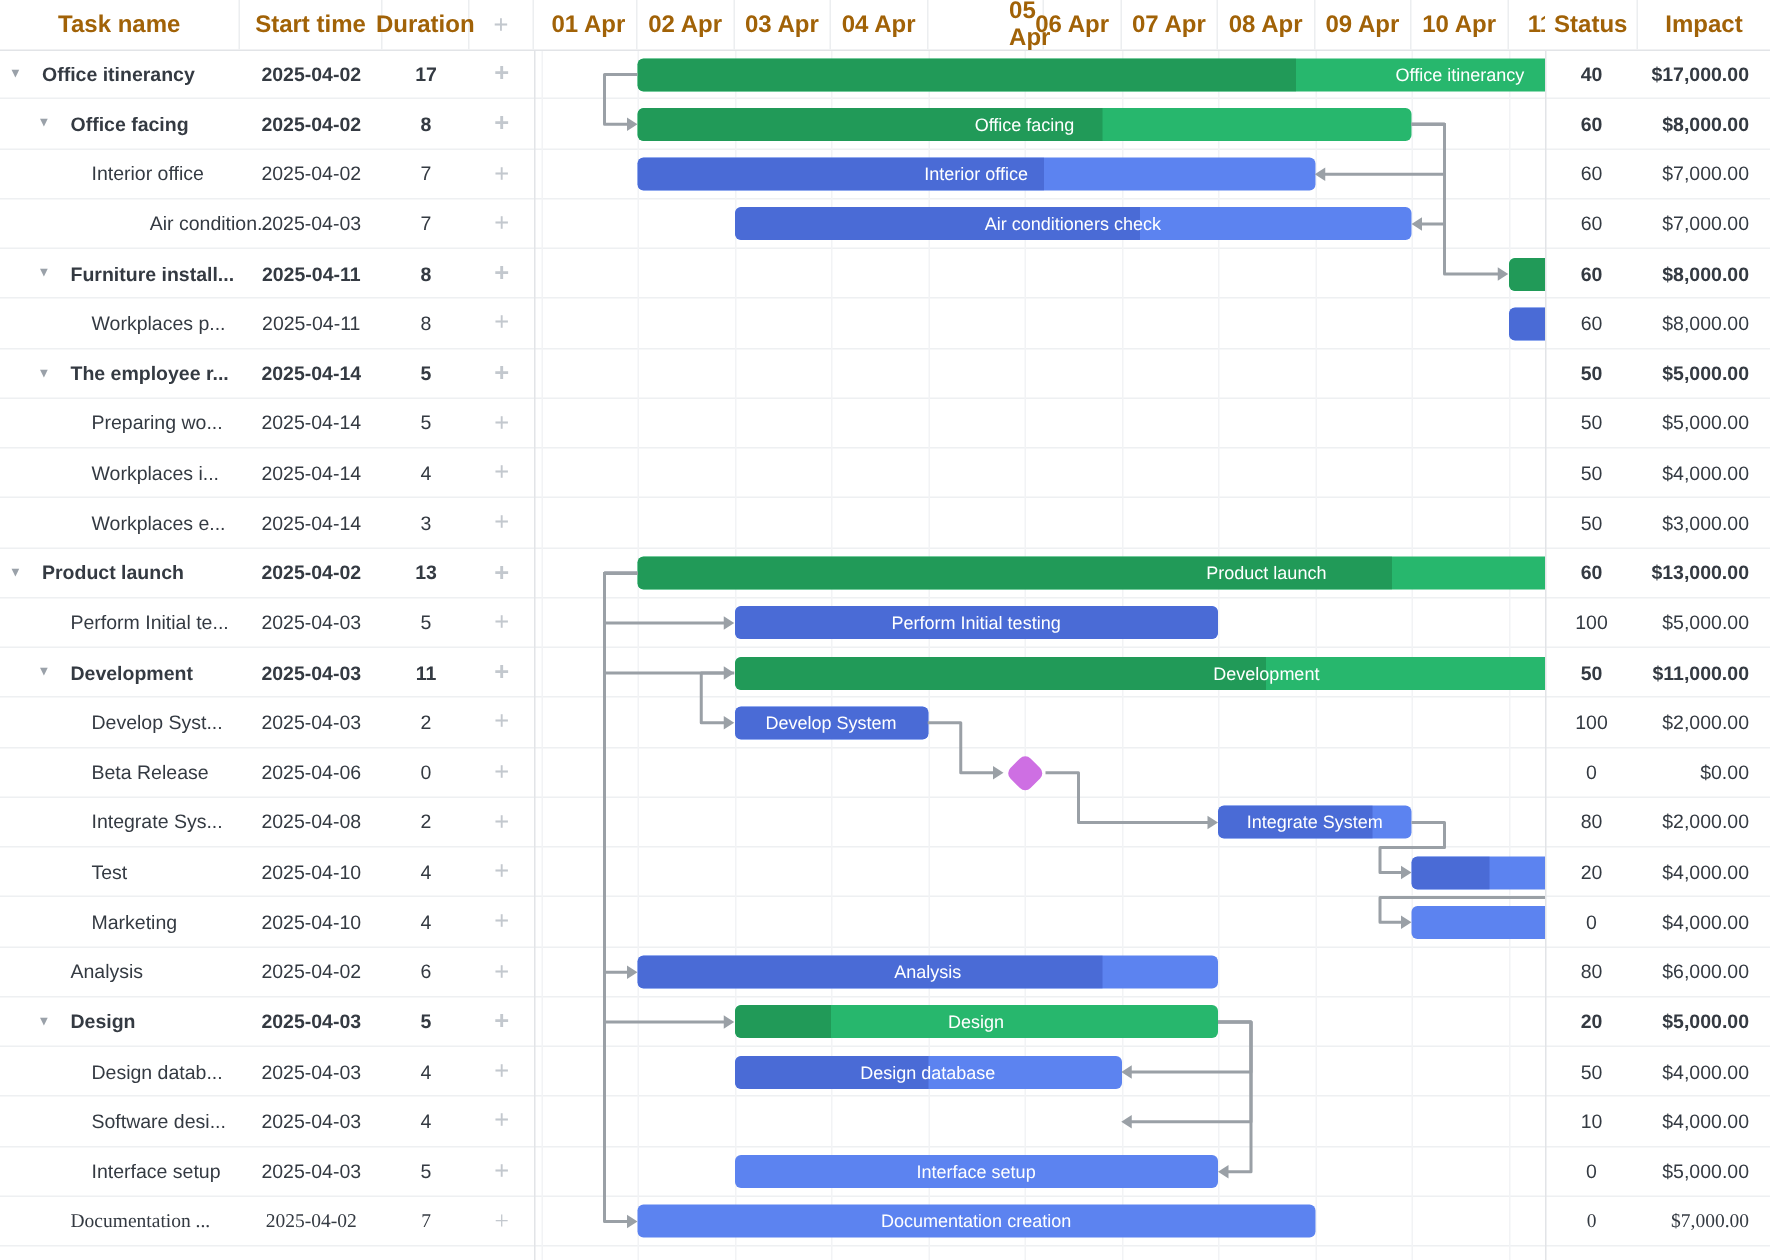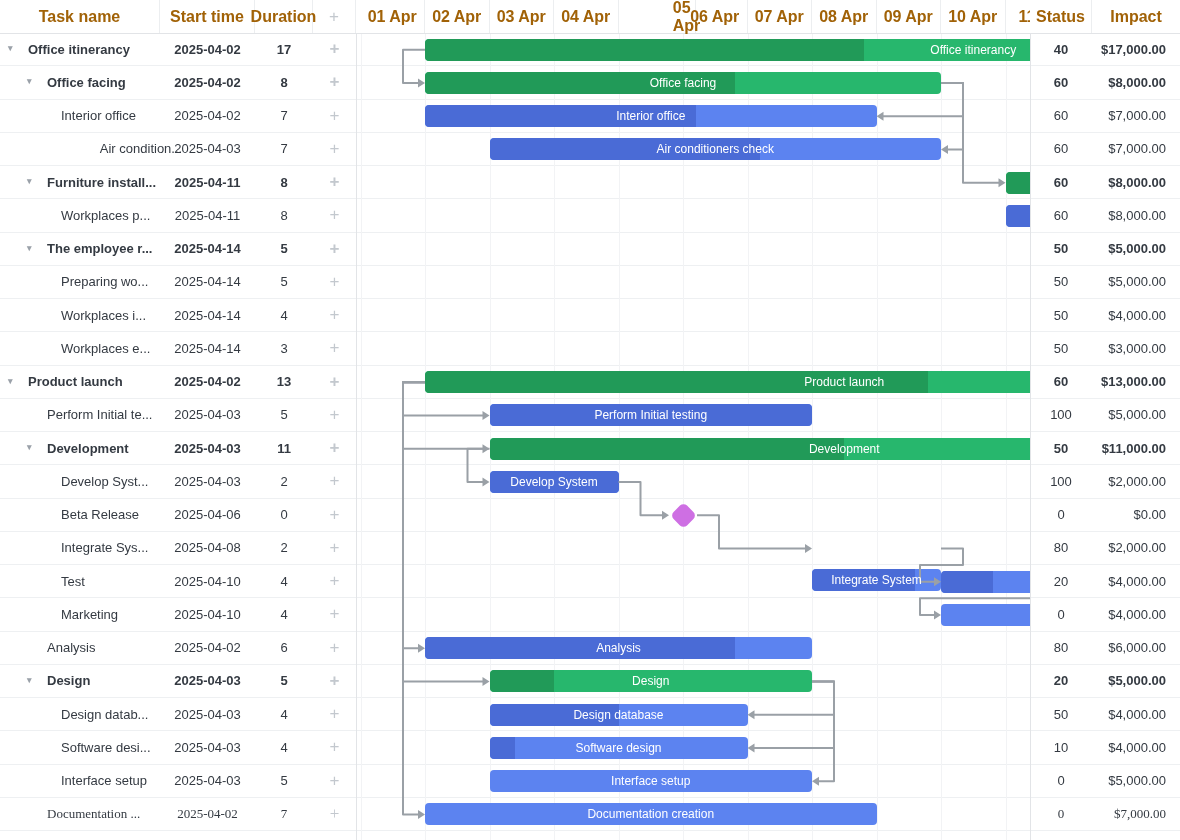--- a/index.html
+++ b/index.html
@@ -358,43 +358,39 @@
       </div>
       <div class="bar green" style="left: 133.5px; width: 709.5px; top: 404.625px;">
         <div class="prog" style="width: 354.75px;"></div>
         <span class="lbl">Development</span>
       </div>
       <div class="bar blue" style="left: 133.5px; width: 129px; top: 437.875px;">
         <div class="prog" style="width: 129px; border-radius: 4px;"></div>
         <span class="lbl">Develop System</span>
       </div>
       <div class="milestone" style="left: 317.5px; top: 472.625px;"></div>
-      <div class="bar blue" style="left: 456px; width: 129px; top: 504.375px; margin-top: 32px;">
+      <div class="bar blue" style="left: 456px; width: 129px; top: 504.375px;">
         <div class="prog" style="width: 103.2px;"></div>
         <span class="lbl">Integrate System</span>
       </div>
       <div class="bar blue" style="left: 585px; width: 258px; top: 537.625px;">
         <div class="prog" style="width: 51.6px;"></div>
       </div>
       <div class="bar blue" style="left: 585px; width: 258px; top: 570.875px;"></div>
       <div class="bar blue" style="left: 69px; width: 387px; top: 604.125px;">
         <div class="prog" style="width: 309.6px;"></div>
         <span class="lbl">Analysis</span>
       </div>
       <div class="bar green" style="left: 133.5px; width: 322.5px; top: 637.375px;">
         <div class="prog" style="width: 64.5px;"></div>
         <span class="lbl">Design</span>
       </div>
       <div class="bar blue" style="left: 133.5px; width: 258px; top: 670.625px;">
         <div class="prog" style="width: 129px;"></div>
         <span class="lbl">Design database</span>
-      </div>
-      <div class="bar blue" style="left: 133.5px; width: 258px; top: 703.875px;">
-        <div class="prog" style="width: 25.8px;"></div>
-        <span class="lbl">Software design</span>
       </div>
       <div class="bar blue" style="left: 133.5px; width: 322.5px; top: 737.125px;">
         <span class="lbl">Interface setup</span>
       </div>
       <div class="bar blue" style="left: 69px; width: 451.5px; top: 770.375px;">
         <span class="lbl">Documentation creation</span>
       </div>
       <svg width="674" height="807" id="links">
         <polyline points="69,16.625 47,16.625 47,49.875 64,49.875" fill="none" stroke="#9aa0a6" stroke-width="2" stroke-linejoin="round"></polyline>
         <polygon points="69,49.875 62,45.375 62,54.375" fill="#9aa0a6"></polygon>

